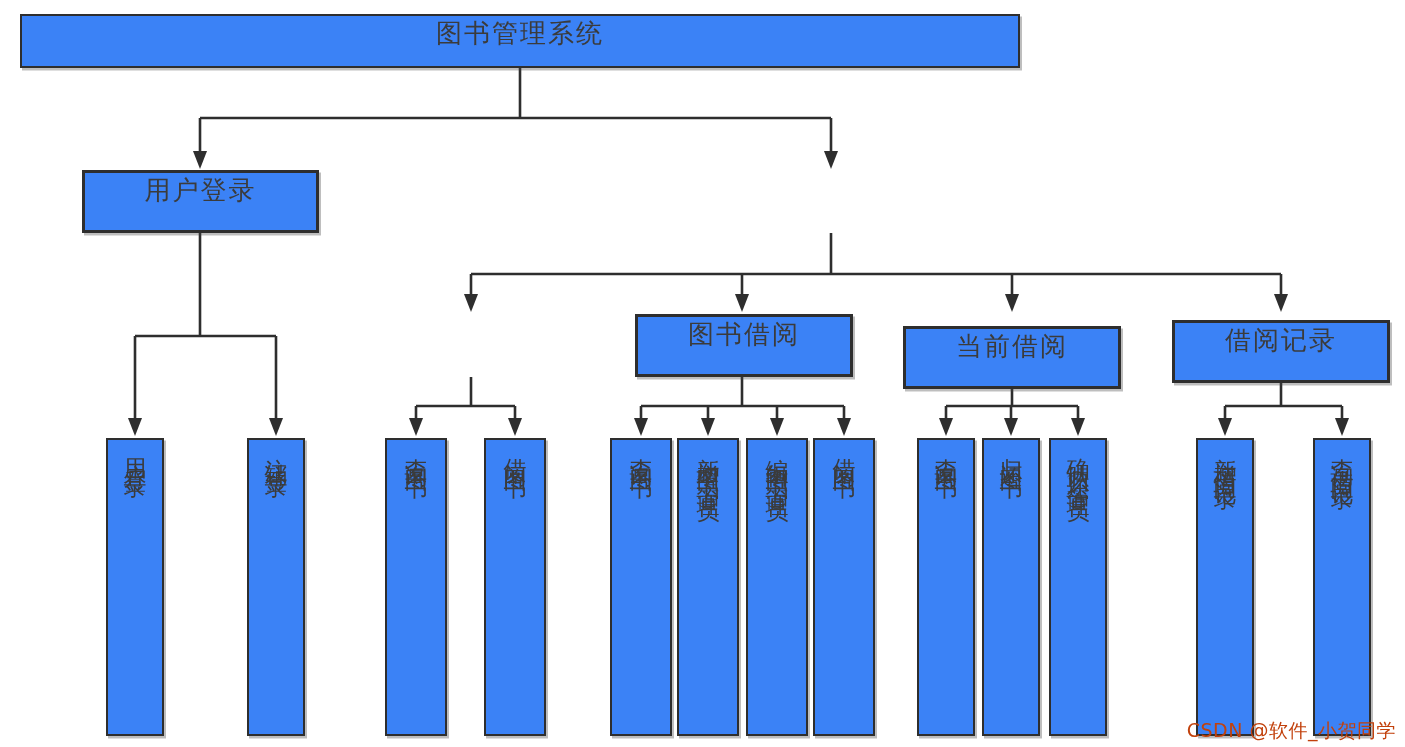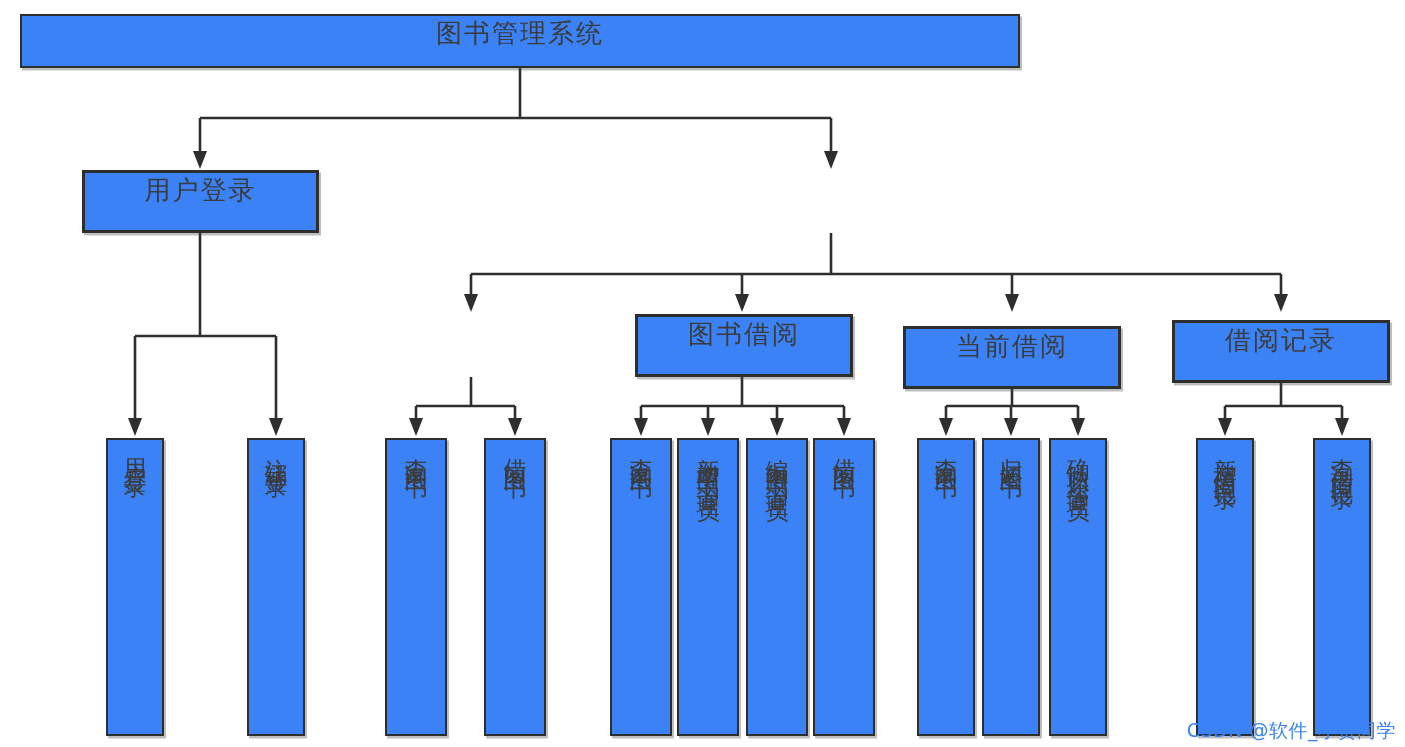--- a/index.html
+++ b/index.html
@@ -42,21 +42,21 @@
     letter-spacing: 6px;
     line-height: 1;
     color: #3b3b3b;
     white-space: nowrap;
   }
   .watermark {
     position: absolute;
     right: 9px;
     bottom: 3px;
     font-size: 19px;
-    color: #3b82f6;
+    color: #c2410c;
     letter-spacing: 0.5px;
     z-index: 10;
     white-space: nowrap;
   }
 </style>
 </head>
 <body>
 
 <div class="canvas">
 

